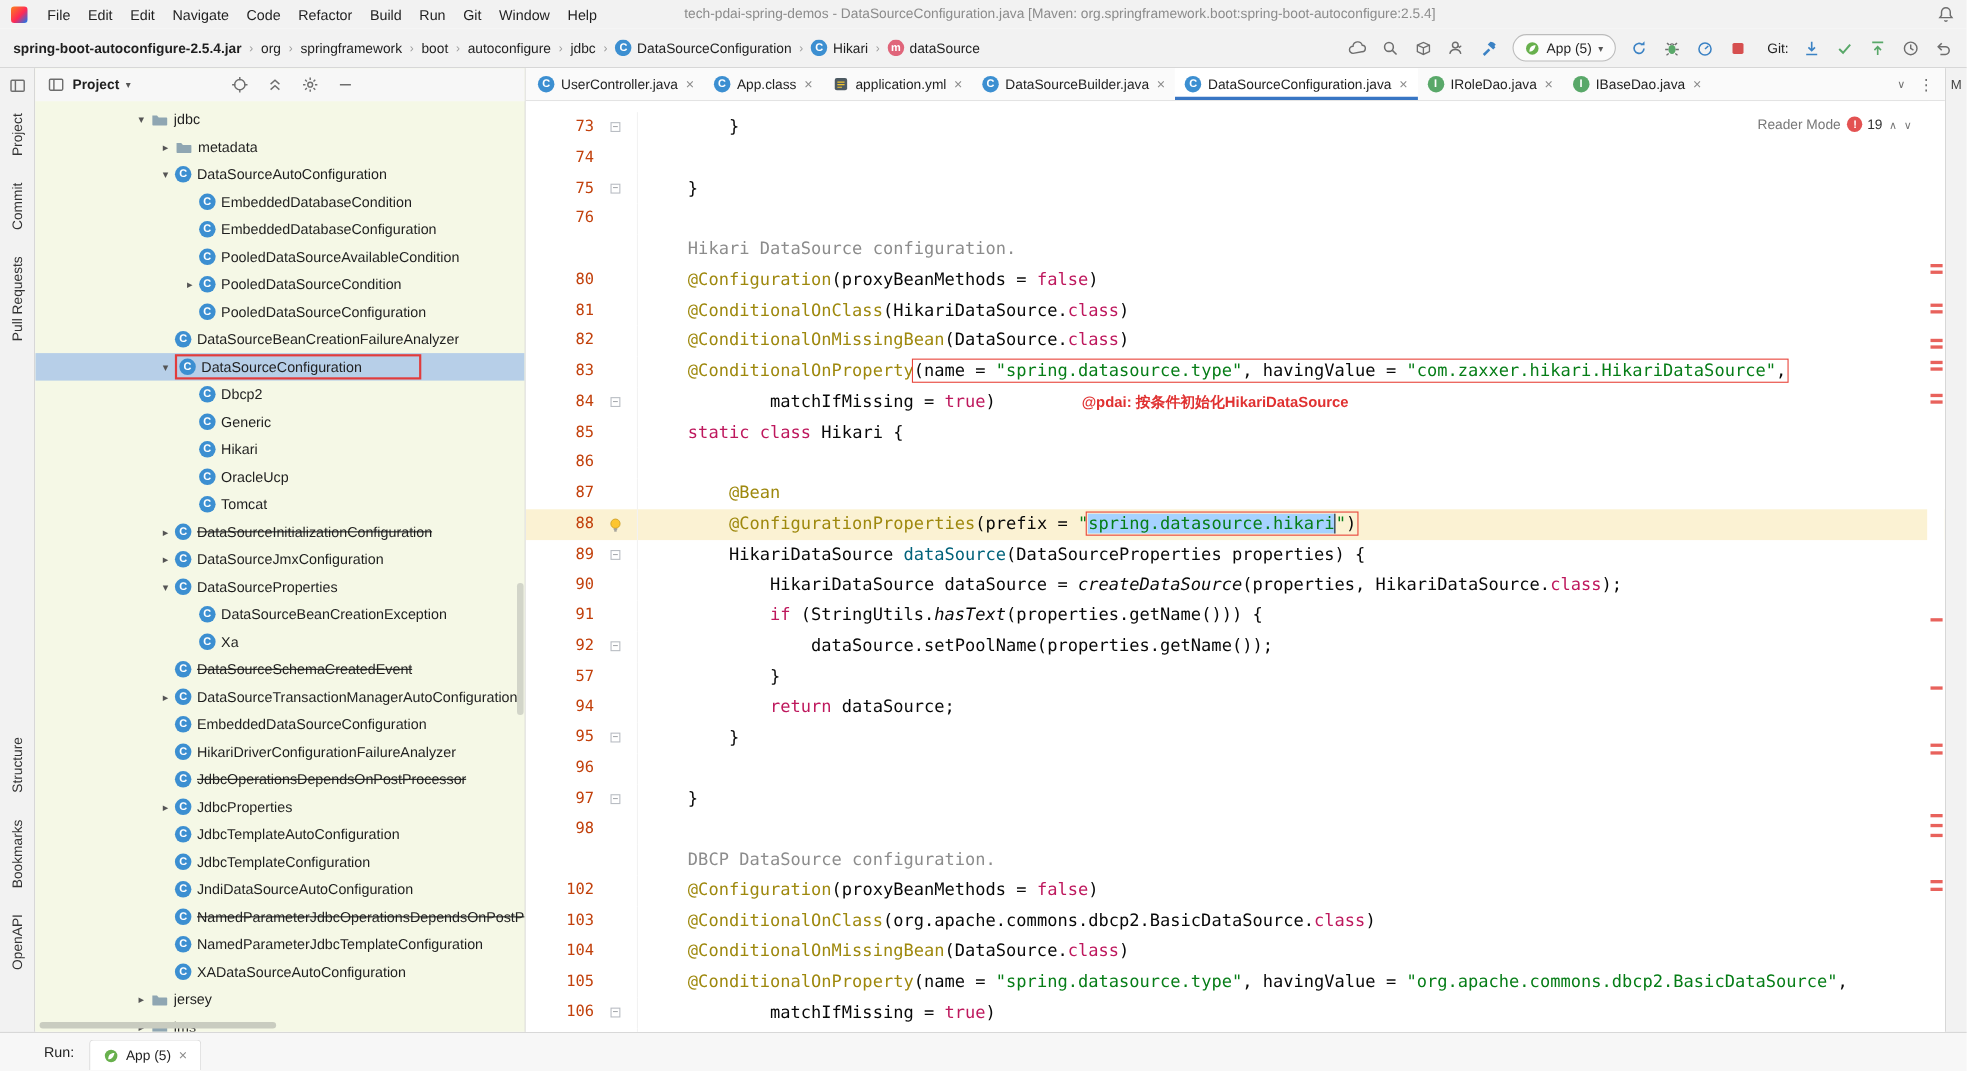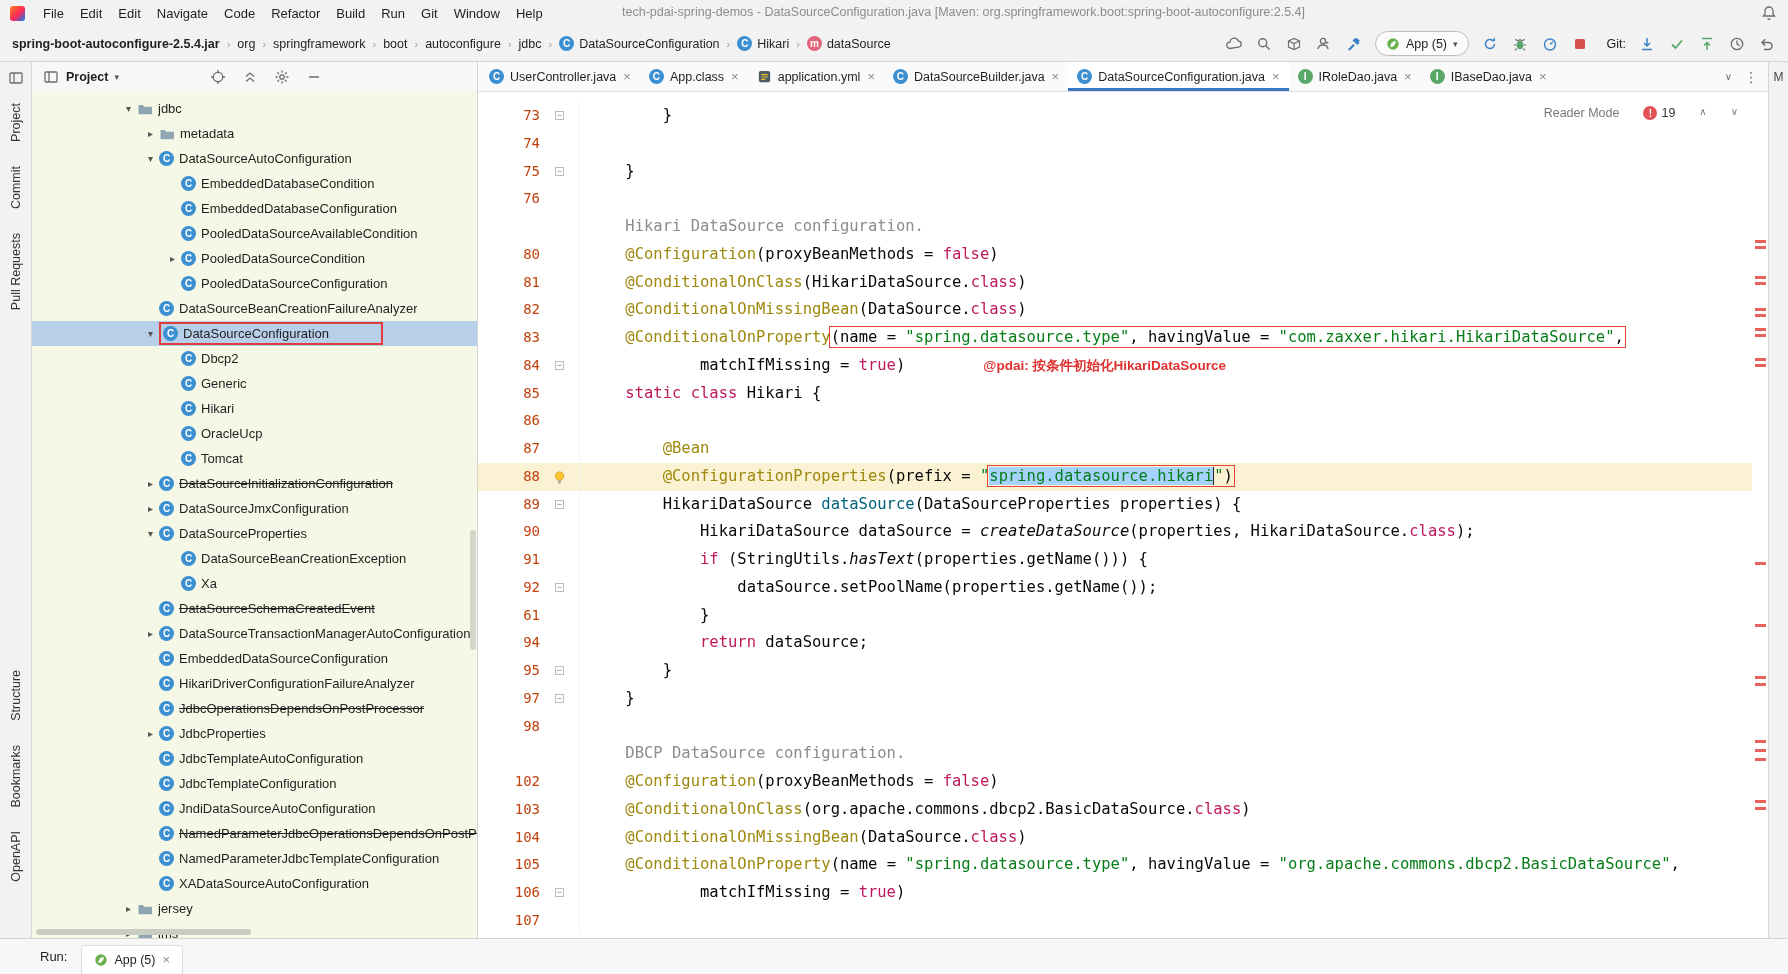--- a/index.html
+++ b/index.html
@@ -55,21 +55,21 @@
 
   
   .editor-area{flex:1;display:flex;flex-direction:column;min-width:0;background:#fff;position:relative}
   .tab-bar{height:30px;display:flex;align-items:stretch;background:#fafafa;border-bottom:1px solid #e0e0e0;flex:0 0 auto;padding-left:2px}
   .tab{display:flex;align-items:center;gap:6px;padding:0 9px;font-size:12.5px;color:#1f1f1f;position:relative;white-space:nowrap}
   .tab.active{background:#fff;box-shadow:inset 0 -3px 0 #3876c4}
   .tab-close{color:#8b8b8b;font-size:13px;margin-left:1px}
   .tab-bar-right{margin-left:auto;display:flex;align-items:center;gap:12px;padding-right:10px;color:#6e6e6e}
 
   .editor-wrap{flex:1;position:relative;overflow:hidden;background:#fff}
-  .float-bar{position:absolute;top:12px;right:26px;display:flex;align-items:flex-start;gap:24px;color:#787878;font-size:12.5px;z-index:6;background:rgba(255,255,255,.85);padding:2px 4px}
+  .float-bar{position:absolute;top:12px;right:26px;display:flex;align-items:flex-end;gap:6px;color:#787878;font-size:12.5px;z-index:6;background:rgba(255,255,255,.85);padding:2px 4px}
   .err-badge{display:flex;align-items:center;gap:4px;color:#333}
   .err-circ{width:14px;height:14px;border-radius:50%;background:#e35252;color:#fff;font-size:10px;font-weight:bold;display:inline-flex;align-items:center;justify-content:center}
   .mini-chev{font-size:10px;color:#777}
 
   .code{position:absolute;inset:0;overflow:hidden;font-family:"DejaVu Sans Mono",monospace;font-size:15.5px;line-height:27.75px;padding-top:10px}
   .code-row{display:flex;height:27.75px;white-space:pre}
   .code-row.caret{background:#fbf2d3}
   .gutter-num{width:62px;flex:0 0 auto;text-align:right;color:#c2410c;font-size:14px}
   .gutter-icons{width:40px;flex:0 0 auto;display:flex;align-items:center;justify-content:center;border-right:1px solid #f2f2f2}
   .code-text{flex:1;white-space:pre;padding-left:8px;color:#080808}
@@ -588,23 +588,24 @@
             <div class="code-row"><span class="gutter-num">86</span><span class="gutter-icons"></span><span class="code-text"></span></div>
             <div class="code-row"><span class="gutter-num">87</span><span class="gutter-icons"></span><span class="code-text"><span class="tk-a">        @Bean</span></span></div>
             <div class="code-row caret"><span class="gutter-num">88</span><span class="gutter-icons"><span style="display: inline-flex;"><svg width="15" height="16" viewBox="0 0 16 16">
                     <circle cx="8" cy="7" r="4.5" fill="#fdc530" stroke="#c99b23" stroke-width=".8"></circle>
                     <path d="M6.3 12.2h3.4M6.8 14h2.4" stroke="#8a8a8a" stroke-width="1.2"></path>
                   </svg></span></span><span class="code-text"><span class="tk-a">        @ConfigurationProperties</span><span class="tk-d">(prefix = </span><span class="tk-s">"</span><span class="red-box"><span class="tk-s sel">spring.datasource.hikari</span><span class="tk-s">"</span><span class="tk-d">)</span></span></span></div>
             <div class="code-row"><span class="gutter-num">89</span><span class="gutter-icons"><span class="fold-box">−</span></span><span class="code-text"><span class="tk-d">        HikariDataSource </span><span class="tk-m">dataSource</span><span class="tk-d">(DataSourceProperties properties) {</span></span></div>
             <div class="code-row"><span class="gutter-num">90</span><span class="gutter-icons"></span><span class="code-text"><span class="tk-d">            HikariDataSource dataSource = </span><span class="tk-it">createDataSource</span><span class="tk-d">(properties, HikariDataSource.</span><span class="tk-k">class</span><span class="tk-d">);</span></span></div>
             <div class="code-row"><span class="gutter-num">91</span><span class="gutter-icons"></span><span class="code-text"><span class="tk-d">            </span><span class="tk-k">if</span><span class="tk-d"> (StringUtils.</span><span class="tk-it">hasText</span><span class="tk-d">(properties.getName())) {</span></span></div>
             <div class="code-row"><span class="gutter-num">92</span><span class="gutter-icons"><span class="fold-box">−</span></span><span class="code-text"><span class="tk-d">                dataSource.setPoolName(properties.getName());</span></span></div>
-            <div class="code-row"><span class="gutter-num">61</span><span class="gutter-icons"></span><span class="code-text"><span class="tk-d">            }</span></span></div>
+            <div class="code-row"><span class="gutter-num">57</span><span class="gutter-icons"></span><span class="code-text"><span class="tk-d">            }</span></span></div>
             <div class="code-row"><span class="gutter-num">94</span><span class="gutter-icons"></span><span class="code-text"><span class="tk-d">            </span><span class="tk-k">return</span><span class="tk-d"> dataSource;</span></span></div>
             <div class="code-row"><span class="gutter-num">95</span><span class="gutter-icons"><span class="fold-box">−</span></span><span class="code-text"><span class="tk-d">        }</span></span></div>
+            <div class="code-row"><span class="gutter-num">96</span><span class="gutter-icons"></span><span class="code-text"></span></div>
             <div class="code-row"><span class="gutter-num">97</span><span class="gutter-icons"><span class="fold-box">−</span></span><span class="code-text"><span class="tk-d">    }</span></span></div>
             <div class="code-row"><span class="gutter-num">98</span><span class="gutter-icons"></span><span class="code-text"></span></div>
             <div class="code-row"><span class="gutter-num"></span><span class="gutter-icons"></span><span class="code-text"><span class="tk-c">    DBCP DataSource configuration.</span></span></div>
             <div class="code-row"><span class="gutter-num">102</span><span class="gutter-icons"></span><span class="code-text"><span class="tk-a">    @Configuration</span><span class="tk-d">(proxyBeanMethods = </span><span class="tk-k">false</span><span class="tk-d">)</span></span></div>
             <div class="code-row"><span class="gutter-num">103</span><span class="gutter-icons"></span><span class="code-text"><span class="tk-a">    @ConditionalOnClass</span><span class="tk-d">(org.apache.commons.dbcp2.BasicDataSource.</span><span class="tk-k">class</span><span class="tk-d">)</span></span></div>
             <div class="code-row"><span class="gutter-num">104</span><span class="gutter-icons"></span><span class="code-text"><span class="tk-a">    @ConditionalOnMissingBean</span><span class="tk-d">(DataSource.</span><span class="tk-k">class</span><span class="tk-d">)</span></span></div>
             <div class="code-row"><span class="gutter-num">105</span><span class="gutter-icons"></span><span class="code-text"><span class="tk-a">    @ConditionalOnProperty</span><span class="tk-d">(name = </span><span class="tk-s">"spring.datasource.type"</span><span class="tk-d">, havingValue = </span><span class="tk-s">"org.apache.commons.dbcp2.BasicDataSource"</span><span class="tk-d">,</span></span></div>
             <div class="code-row"><span class="gutter-num">106</span><span class="gutter-icons"><span class="fold-box">−</span></span><span class="code-text"><span class="tk-d">            matchIfMissing = </span><span class="tk-k">true</span><span class="tk-d">)</span></span></div>
             <div class="code-row"><span class="gutter-num">107</span><span class="gutter-icons"></span><span class="code-text"></span></div>
           </div>

